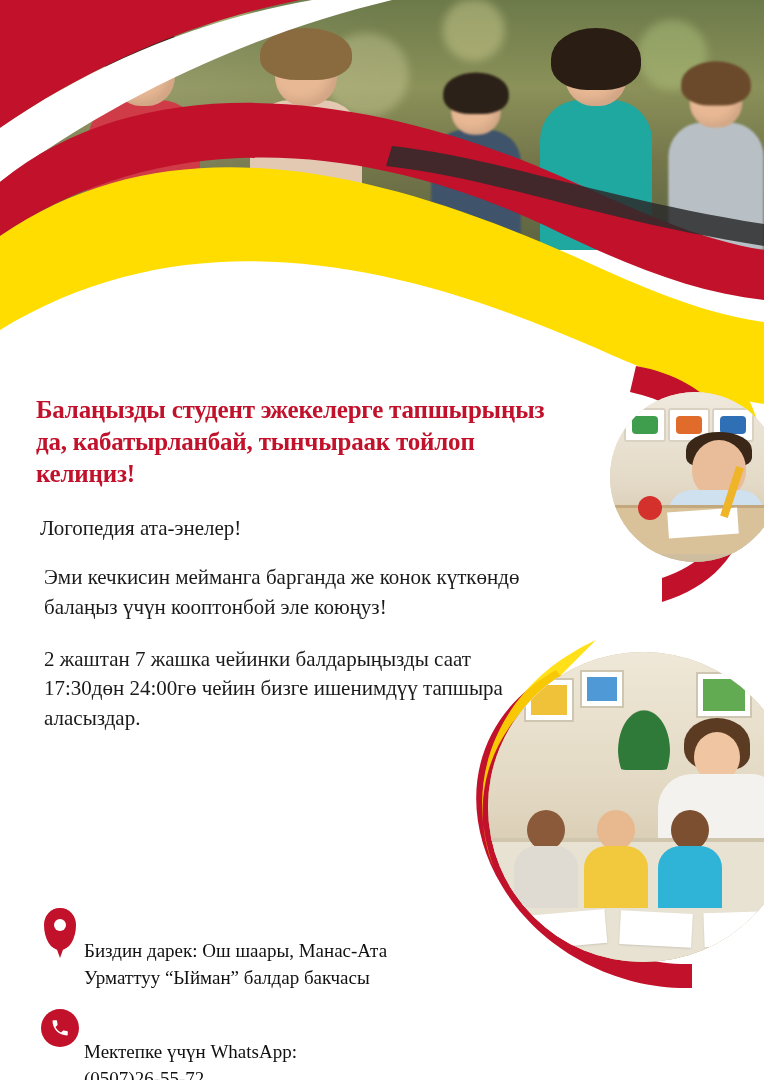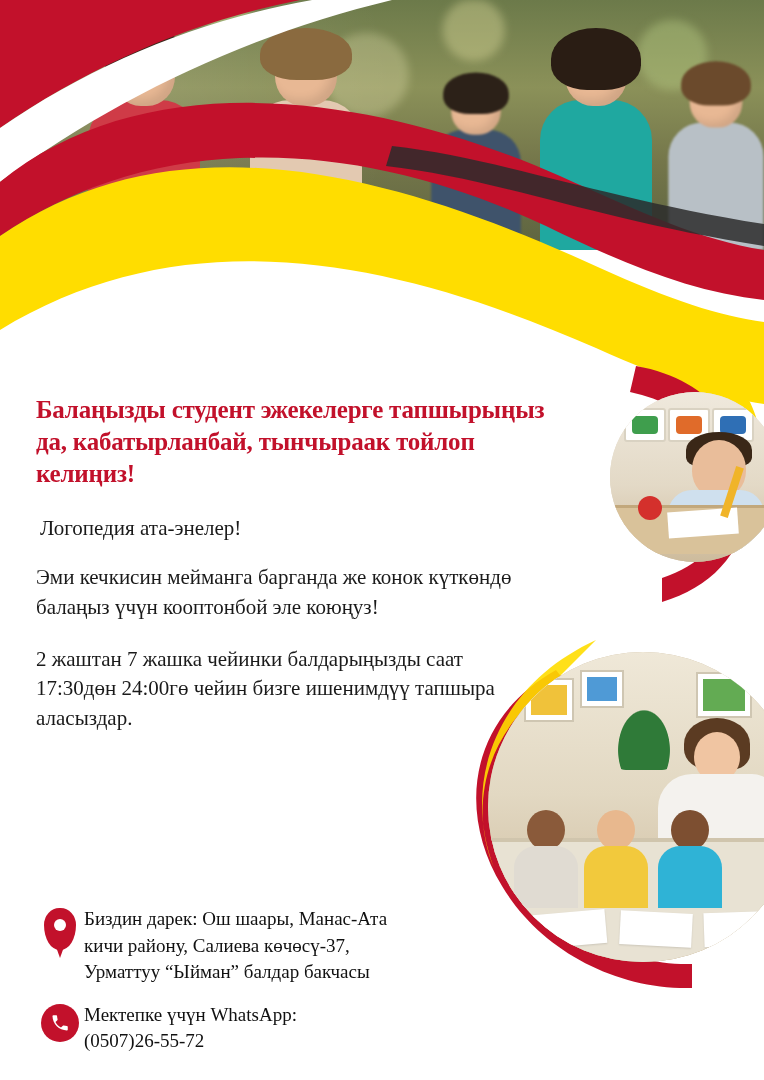--- a/index.html
+++ b/index.html
@@ -246,21 +246,21 @@
   }
   .greet {
     font-size: 21px;
     color: #1a1a1a;
     margin: 0 0 22px 4px;
   }
   .para {
     font-size: 21px;
     line-height: 1.42;
     color: #1a1a1a;
-    margin: 0 0 22px 0;
+    margin: 0 0 22px 8px;
     width: 500px;
   }
   .para .heart { color: #f2a900; }
 
   .contact {
     position: absolute;
     left: 36px;
     top: 906px;
     width: 470px;
   }
@@ -304,20 +304,21 @@
     background: #c2112b;
     display: flex;
     align-items: center;
     justify-content: center;
   }
   .phone-circle svg { display: block; }
   .contact-text {
     font-size: 19px;
     line-height: 1.4;
     color: #111;
+    margin-top: 32px;
   }
   .contact-text div { white-space: nowrap; }
 </style>
 </head>
 <body>
 
 <div class="poster">
 
   <div class="hero">
     <div class="hero-bg"></div>
@@ -430,21 +431,20 @@
     <p class="para">2 жаштан 7 жашка чейинки балдарыңызды саат 17:30дөн 24:00гө чейин бизге ишенимдүү тапшыра аласыздар.</p>
   </div>
 
   <div class="contact">
     <div class="contact-row">
       <div class="contact-icon">
         <div class="pin"></div>
       </div>
       <div class="contact-text">
         <div>Биздин дарек: Ош шаары, Манас-Ата</div>
-        <div>кичи району, Салиева көчөсү-37,</div>
         <div>Урматтуу “Ыйман” балдар бакчасы</div>
       </div>
     </div>
     <div class="contact-row">
       <div class="contact-icon">
         <div class="phone-circle">
           <svg width="20" height="20" viewBox="0 0 24 24" aria-hidden="true">
             <path fill="#ffffff" d="M6.6 10.8c1.4 2.8 3.8 5.1 6.6 6.6l2.2-2.2c.3-.3.7-.4 1.1-.3 1.2.4 2.5.6 3.8.6.6 0 1 .4 1 1V20c0 .6-.4 1-1 1C10.9 21 3 13.1 3 3.7c0-.6.4-1 1-1h3.5c.6 0 1 .4 1 1 0 1.3.2 2.6.6 3.8.1.4 0 .8-.3 1.1l-2.2 2.2z"></path>
           </svg>
         </div>

